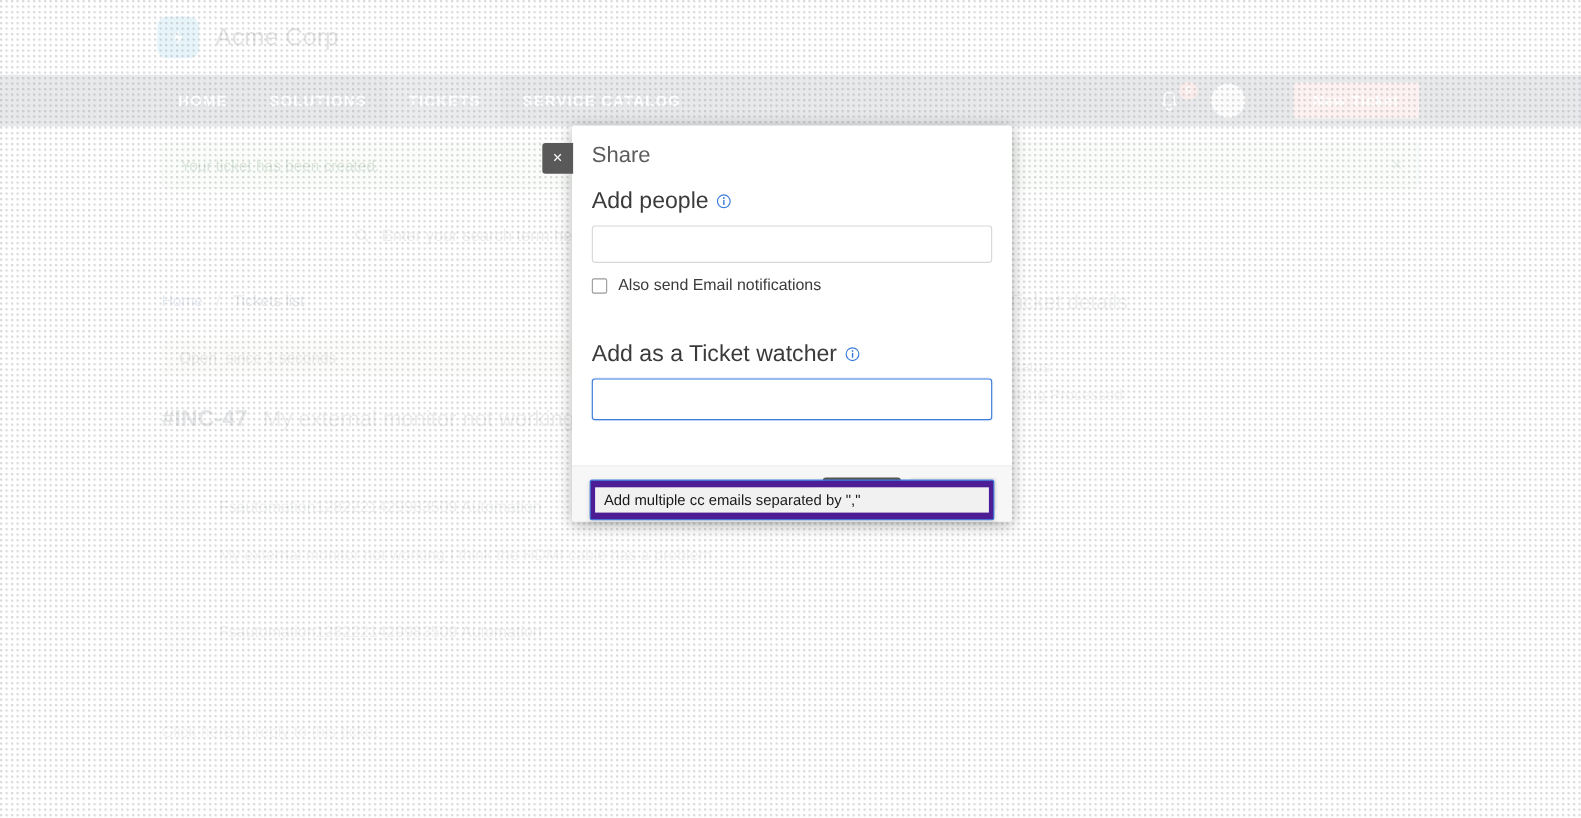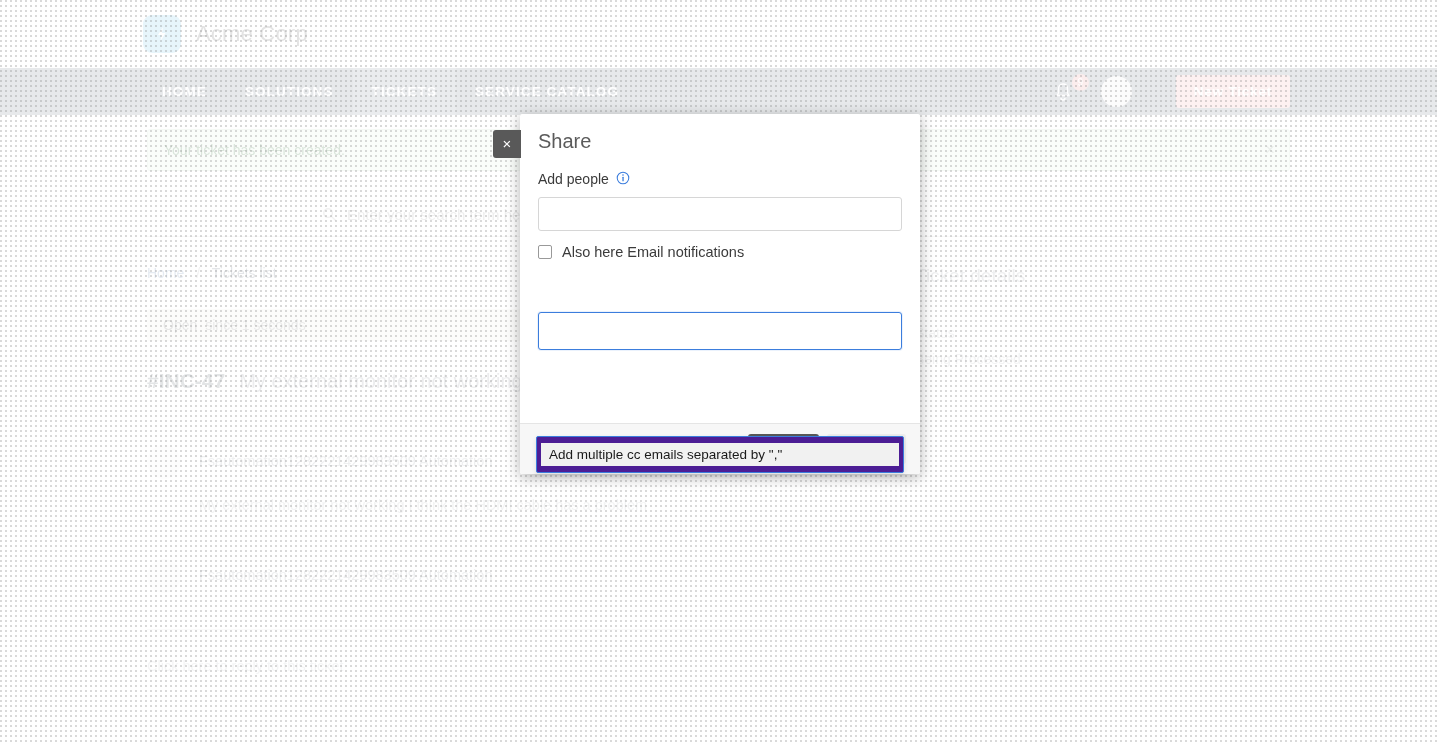--- a/index.html
+++ b/index.html
@@ -172,22 +172,22 @@
     font-size: 15px; line-height: 28px; text-align: center;
     cursor: pointer; padding: 0;
   }
   .modal-head {
     padding: 16px 32px 0 18px;
   }
   .modal-title { font-size: 20px; color: #5b5b5b; }
   .modal-body { padding: 18px 18px 0 18px; flex: 1; position: relative; }
 
   .field-label {
-    font-size: 14px; color: #3b3b3b;
-    display: flex; gap: 7px;
+    font-size: 21px; color: #3b3b3b;
+    display: flex; align-items: center; gap: 7px;
   }
   .info-icon { display: inline-flex; }
   .txt-input {
     margin-top: 10px; width: 100%; height: 34px;
     border: 1px solid #d6d6d6; border-radius: 3px;
     background: #ffffff; padding: 0 9px;
     font-size: 14px; font-family: "Liberation Sans", sans-serif;
     outline: none; color: #333;
   }
   .txt-input.focused {
@@ -349,24 +349,34 @@
           <circle cx="8" cy="8" r="6.6" fill="none" stroke="#3b7ddd" stroke-width="1.2"></circle>
           <circle cx="8" cy="4.6" r=".95" fill="#3b7ddd"></circle>
           <rect x="7.3" y="6.6" width="1.5" height="5.2" rx=".6" fill="#3b7ddd"></rect>
         </svg>
       </span>
     </div>
     <input class="txt-input" type="text" placeholder="" style="">
 
     <div class="chk-row">
       <span class="chk-box"></span>
-      <span class="chk-label">Also here Email notifications</span>
+      <span class="chk-label">Also send Email notifications</span>
     </div>
 
     <div class="field-group-2">
+      <div class="field-label">
+        <span>Add as a Ticket watcher</span>
+        <span class="info-icon">
+          <svg width="14" height="14" viewBox="0 0 16 16">
+            <circle cx="8" cy="8" r="6.6" fill="none" stroke="#3b7ddd" stroke-width="1.2"></circle>
+            <circle cx="8" cy="4.6" r=".95" fill="#3b7ddd"></circle>
+            <rect x="7.3" y="6.6" width="1.5" height="5.2" rx=".6" fill="#3b7ddd"></rect>
+          </svg>
+        </span>
+      </div>
       <input class="txt-input focused" type="text" placeholder="" style="">
     </div>
 
     <div class="suggest-panel">
       <div class="suggest-item">Add multiple cc emails separated by ","</div>
     </div>
   </div>
 
   <div class="modal-foot">
     <button class="btn btn-close">Close</button>

